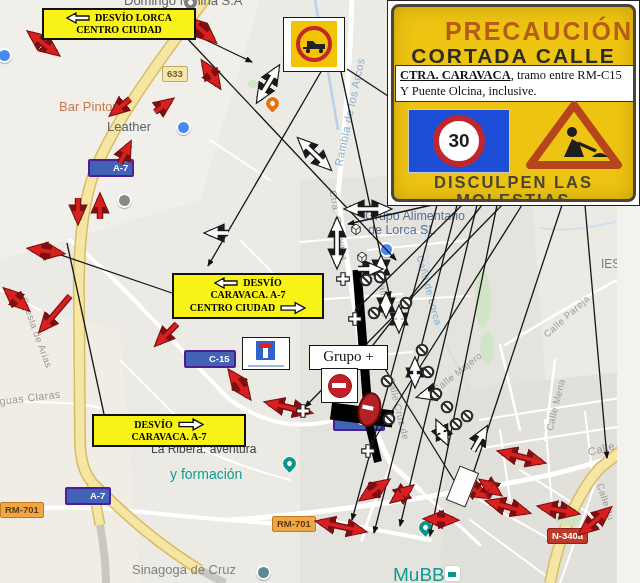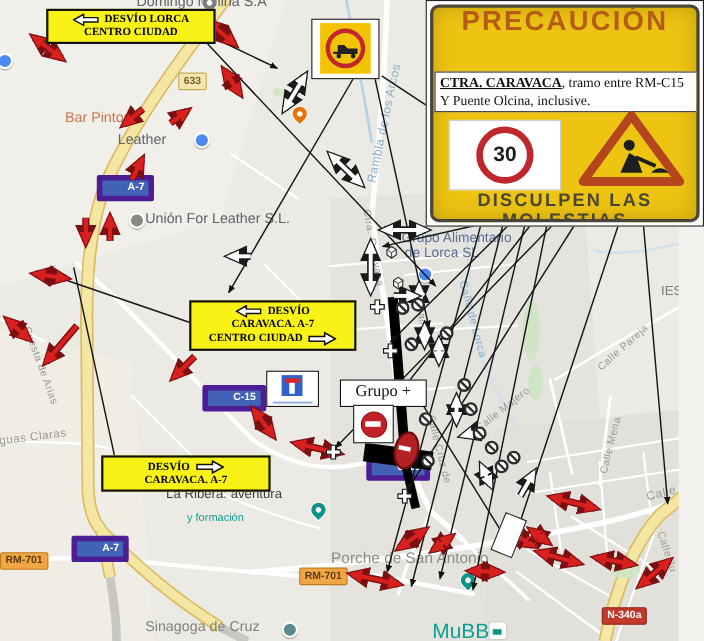--- a/index.html
+++ b/index.html
@@ -5,21 +5,21 @@
   html,body{margin:0;padding:0;background:#fff;}
   #stage{position:relative;width:640px;height:583px;overflow:hidden;
          font-family:"Liberation Sans",sans-serif;background:#eceae4;}
   #basemap,#annot{position:absolute;left:0;top:0;}
   .lbl{position:absolute;white-space:nowrap;color:#5f6368;font-size:13px;z-index:5;}
   .street{position:absolute;white-space:nowrap;color:#9a9a92;font-size:9.5px;z-index:5;
           transform-origin:left center;letter-spacing:.5px;}
   .water{color:#86aecf;}
   .badge{position:absolute;z-index:6;font-size:9.5px;font-weight:bold;line-height:1;
          padding:2px 4px;border-radius:2px;}
-  .b-blue{background:#4162b5;color:#fff;border:5px solid #4c1d95;padding-left:23px;}
+  .b-blue{background:#4162b5;color:#fff;border:2px solid #4c1d95;padding-left:23px;}
   .b-yellow{background:#f3e7ae;color:#7c5a23;border:1px solid #c3ab5e;}
   .b-orange{background:#f0a643;color:#5f3c10;border:1px solid #c07a1f;}
   .b-red{background:#c0392b;color:#fff;border:1px solid #8e2418;}
   
   .tpin{position:absolute;width:13px;height:13px;border-radius:50% 50% 50% 0;
         transform:rotate(-45deg);z-index:6;box-shadow:0 0 0 1px rgba(255,255,255,.7);}
   .tpin::after{content:"";position:absolute;left:4px;top:4px;width:5px;height:5px;
         border-radius:50%;background:#fff;}
   .dotpin{position:absolute;width:11px;height:11px;border-radius:50%;z-index:6;
         border:2px solid #fff;box-shadow:0 1px 1px rgba(0,0,0,.3);}
@@ -33,27 +33,27 @@
   .ybox .row{display:flex;align-items:center;justify-content:center;gap:5px;}
   .oarrow{display:inline-block;vertical-align:middle;}
   
   .wbox{position:absolute;background:#fff;border:1.5px solid #1a1a1a;z-index:18;}
   
   #bigsign{position:absolute;left:387px;top:0;width:253px;height:206px;background:#fff;
         border:1px solid #222;box-sizing:border-box;padding:3px;z-index:30;}
   #signface{width:100%;height:100%;box-sizing:border-box;background:#edc412;
         border:3px solid #4a4538;border-radius:8px;position:relative;overflow:hidden;
         box-shadow:inset 0 0 18px rgba(120,90,0,.35);}
-  .sg-title{margin-top:0;text-align:center;font-weight:bold;font-size:25px;letter-spacing:2px;
+  .sg-title{margin-top:12px;text-align:right;font-weight:bold;font-size:25px;letter-spacing:2px;
         color:#b55c16;line-height:1.0;}
   .sg-sub{text-align:center;font-weight:bold;font-size:21px;letter-spacing:2px;color:#2e2b20;line-height:1.1;}
   .sg-strip{position:absolute;left:1px;top:58px;width:237px;background:#fff;border:1px solid #333;
         font-family:"Liberation Serif",serif;font-size:12.5px;color:#111;padding:2px 4px;line-height:1.25;}
   .sg-strip .u{font-weight:bold;text-decoration:underline;}
-  .sg-30box{position:absolute;left:14px;top:102px;width:100px;height:62px;background:#ffffff;
+  .sg-30box{position:absolute;left:14px;top:102px;width:100px;height:62px;background:#1d4ed8;
         border:1px solid #ccc;display:flex;align-items:center;justify-content:center;}
   .sg-30{width:40px;height:40px;border-radius:50%;border:6px solid #c0272d;background:#fff;
         display:flex;align-items:center;justify-content:center;font-weight:bold;font-size:19px;color:#1c1c1c;}
   .sg-foot{position:absolute;left:0;right:0;top:166px;text-align:center;font-weight:bold;
         font-size:16.5px;letter-spacing:2px;color:#4a4534;line-height:1.1;}
   #worksign{position:absolute;left:128px;top:92px;z-index:2;}
   
   #lucesbox{position:absolute;left:309px;top:345px;width:77px;height:23px;background:#fff;
         border:1.5px solid #111;z-index:18;font-family:"Liberation Serif",serif;font-size:15px;
         color:#111;text-align:center;line-height:21px;}
@@ -126,26 +126,24 @@
       <ellipse cx="487" cy="348" rx="7" ry="16"></ellipse>
       <ellipse cx="568" cy="518" rx="14" ry="8"></ellipse>
       <ellipse cx="455" cy="500" rx="8" ry="6"></ellipse>
       <ellipse cx="253" cy="84" rx="5" ry="4"></ellipse>
     </g>
   </svg>
 
   <span class="lbl" style="left:124px;top:-7px;">Domingo Molina S.A</span>
   <span class="lbl" style="left:59px;top:99px;color:#c9784f;">Bar Pintor</span>
   <span class="lbl" style="left:107px;top:119px;">Leather</span>
-  <span class="lbl" style="left:132px;top:191px;">Unión For Leather S.L.</span>
   <span class="lbl" style="left:365px;top:209px;color:#5d6f94;font-size:12.5px;">Grupo Alimentario</span>
   <span class="lbl" style="left:368px;top:223px;color:#5d6f94;font-size:12.5px;">de Lorca SL</span>
   <span class="lbl" style="left:151px;top:442px;color:#404040;font-size:12px;">La Ribera: aventura</span>
-  <span class="lbl" style="left:170px;top:466px;color:#0f9d93;font-size:10px;">y formación</span>
-  <span class="lbl" style="left:301px;top:499px;color:#8d8d86;font-size:14px;">Porche de San Antonio</span>
+  <span class="lbl" style="left:170px;top:466px;color:#0f9d93;font-size:14px;">y formación</span>
   <span class="lbl" style="left:132px;top:562px;color:#82827c;">Sinagoga de Cruz</span>
   <span class="lbl" style="left:393px;top:564px;color:#0f9d93;font-size:19px;">MuBBla</span>
   <span class="lbl" style="left:601px;top:257px;color:#7c7c76;font-size:12px;">IES</span>
 
   <span class="street water" style="left:338px;top:160px;transform:rotate(-78deg);font-size:11px;">Rambla de los Arcos</span>
   <span class="street" style="left:333px;top:185px;transform:rotate(80deg);">Ctra. Caravaca</span>
   <span class="street water" style="left:420px;top:250px;transform:rotate(75deg);font-size:10px;">Caño de Lorca</span>
   <span class="street" style="left:382px;top:272px;transform:rotate(84deg);">Calle Po</span>
   <span class="street" style="left:391px;top:372px;transform:rotate(76deg);">Calle Cruz de</span>
   <span class="street" style="left:434px;top:385px;transform:rotate(-38deg);">Calle Majero</span>
@@ -156,21 +154,21 @@
   <span class="street" style="left:588px;top:446px;transform:rotate(-14deg);font-size:11px;">Calle</span>
   <span class="street" style="left:600px;top:478px;transform:rotate(72deg);">Calle Ju</span>
 
   <span class="badge b-yellow" style="left:162px;top:66px;">633</span>
   <span class="badge b-blue" style="left:88px;top:159px;">A-7</span>
   <span class="badge b-blue" style="left:184px;top:350px;">C-15</span>
   <span class="badge b-blue" style="left:333px;top:413px;">C-15</span>
   <span class="badge b-blue" style="left:65px;top:487px;">A-7</span>
   <span class="badge b-orange" style="left:0px;top:502px;">RM-701</span>
   <span class="badge b-orange" style="left:272px;top:516px;">RM-701</span>
-  <span class="badge b-red" style="left:547px;top:552px;">N-340a</span>
+  <span class="badge b-red" style="left:547px;top:528px;">N-340a</span>
 
   <span class="tpin" style="left:266px;top:97px;background:#e8710a;"></span>
   <span class="tpin" style="left:184px;top:-4px;background:#7e7e7e;"></span>
   <span class="dotpin" style="left:176px;top:120px;background:#4a89f3;"></span>
   <span class="dotpin" style="left:-3px;top:48px;background:#4a89f3;"></span>
   <span class="dotpin" style="left:117px;top:193px;background:#8a8a85;"></span>
   <span class="dotpin" style="left:379px;top:242px;background:#4a89f3;"></span>
   <span class="tpin" style="left:283px;top:457px;background:#0c9488;"></span>
   <span class="tpin" style="left:419px;top:521px;background:#0c9488;"></span>
   <span class="dotpin" style="left:256px;top:565px;background:#5b8a8f;"></span>
@@ -399,20 +397,21 @@
   <div class="wbox" style="left:321px;top:368px;width:35px;height:33px;display:flex;align-items:center;justify-content:center;">
     <div class="nored"></div>
   </div>
 
   <div id="redoval"></div>
   <div id="vehbox"></div>
 
   <div id="bigsign">
     <div id="signface">
       <div class="sg-title">PRECAUCIÓN</div>
+      <div class="sg-sub">CORTADA CALLE</div>
       <div class="sg-strip">
         <span class="u">CTRA. CARAVACA</span><span>, tramo entre RM-C15</span><br>
         <span>Y Puente Olcina, inclusive.</span>
       </div>
       <div class="sg-30box">
         <div class="sg-30">30</div>
       </div>
       <svg id="worksign" width="104" height="74" viewBox="0 0 104 74">
         <path d="M52,6 L96,66 L8,66 z" fill="#edc412" stroke="#b5451d" stroke-width="8" stroke-linejoin="round"></path>
         <circle cx="50" cy="33" r="5" fill="#1e1e1e"></circle>

